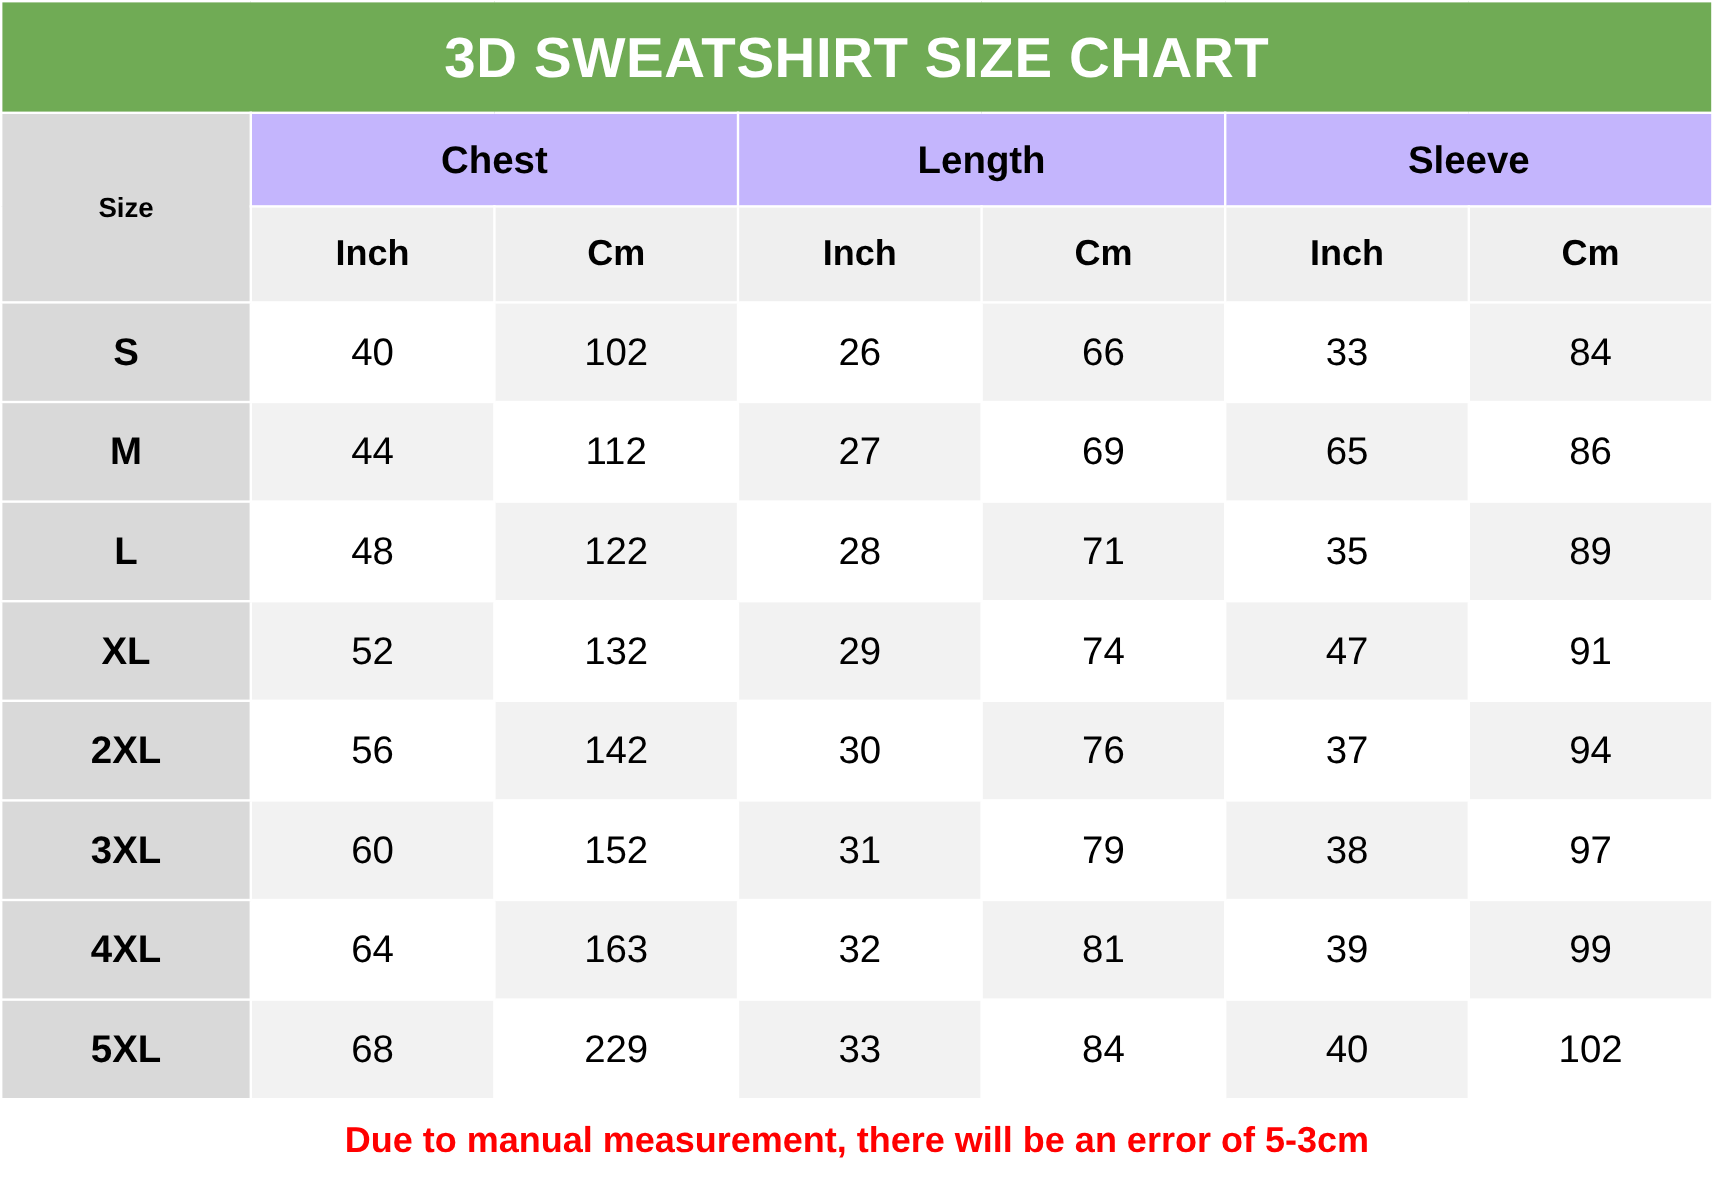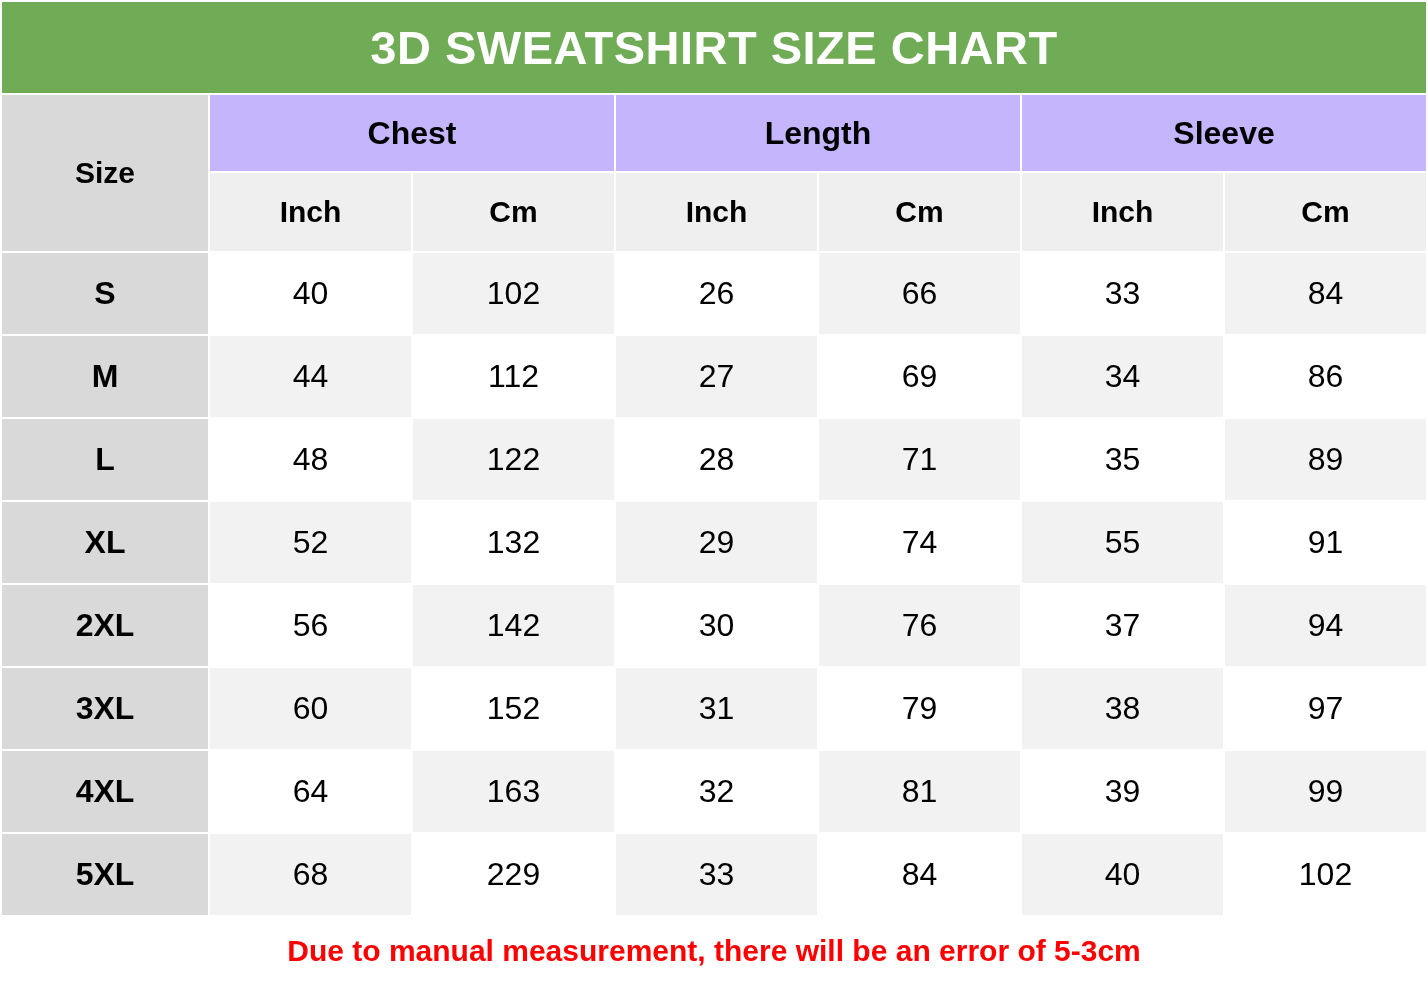--- a/index.html
+++ b/index.html
@@ -46,21 +46,21 @@
   
   .grp-head {
     background: #c4b5fd;
     font-size: 32px;
     font-weight: bold;
     color: #000000;
     height: 78px;
   }
   .size-head {
     background: #d9d9d9;
-    font-size: 30px;
+    font-size: 23px;
     font-weight: bold;
     color: #000000;
   }
   .unit-head {
     background: #efefef;
     font-size: 30px;
     font-weight: bold;
     color: #000000;
     height: 80px;
     margin-top: 17px;
@@ -139,41 +139,41 @@
         <td class="cell-a">33</td>
         <td class="cell-b">84</td>
       </tr>
 
       <tr class="data-row">
         <td class="row-size">M</td>
         <td class="cell-b">44</td>
         <td class="cell-a">112</td>
         <td class="cell-b">27</td>
         <td class="cell-a">69</td>
-        <td class="cell-b">34</td>
+        <td class="cell-b">65</td>
         <td class="cell-a">86</td>
       </tr>
 
       <tr class="data-row">
         <td class="row-size">L</td>
         <td class="cell-a">48</td>
         <td class="cell-b">122</td>
         <td class="cell-a">28</td>
         <td class="cell-b">71</td>
         <td class="cell-a">35</td>
         <td class="cell-b">89</td>
       </tr>
 
       <tr class="data-row">
         <td class="row-size">XL</td>
         <td class="cell-b">52</td>
         <td class="cell-a">132</td>
         <td class="cell-b">29</td>
         <td class="cell-a">74</td>
-        <td class="cell-b">55</td>
+        <td class="cell-b">47</td>
         <td class="cell-a">91</td>
       </tr>
 
       <tr class="data-row">
         <td class="row-size">2XL</td>
         <td class="cell-a">56</td>
         <td class="cell-b">142</td>
         <td class="cell-a">30</td>
         <td class="cell-b">76</td>
         <td class="cell-a">37</td>

